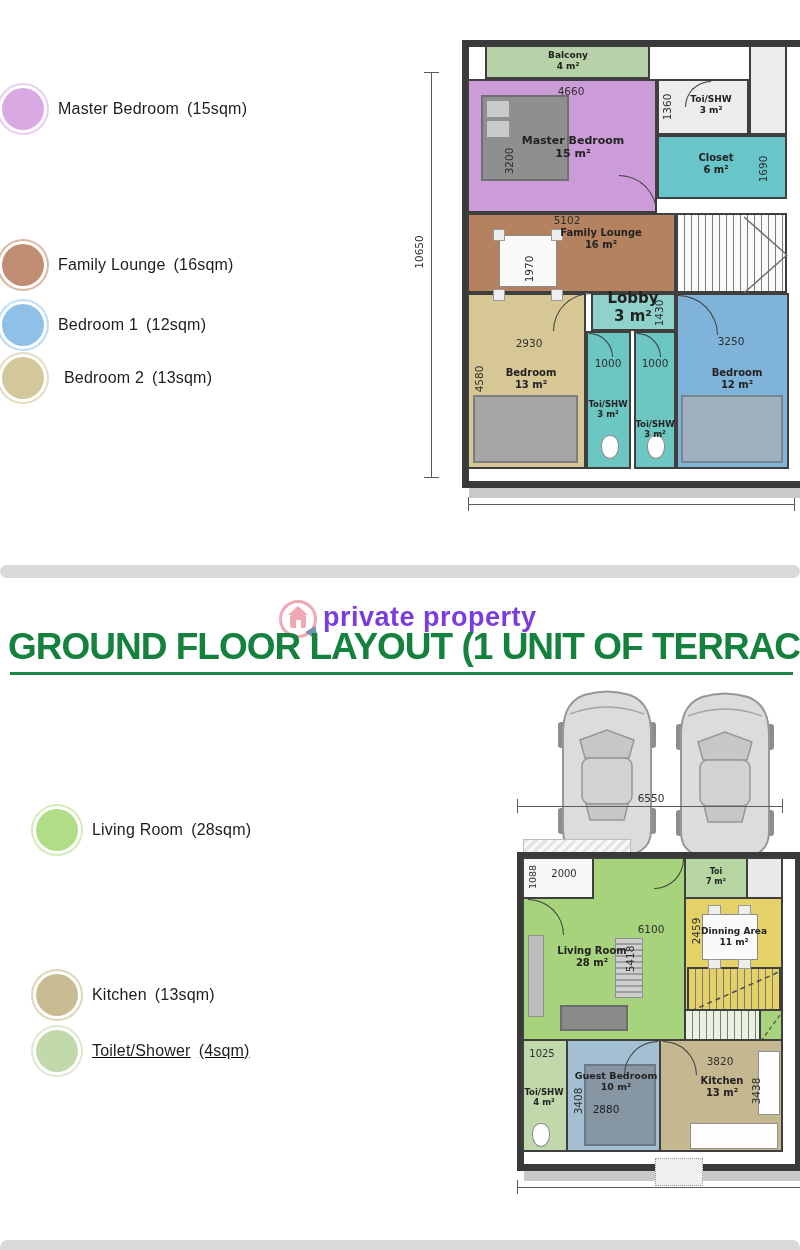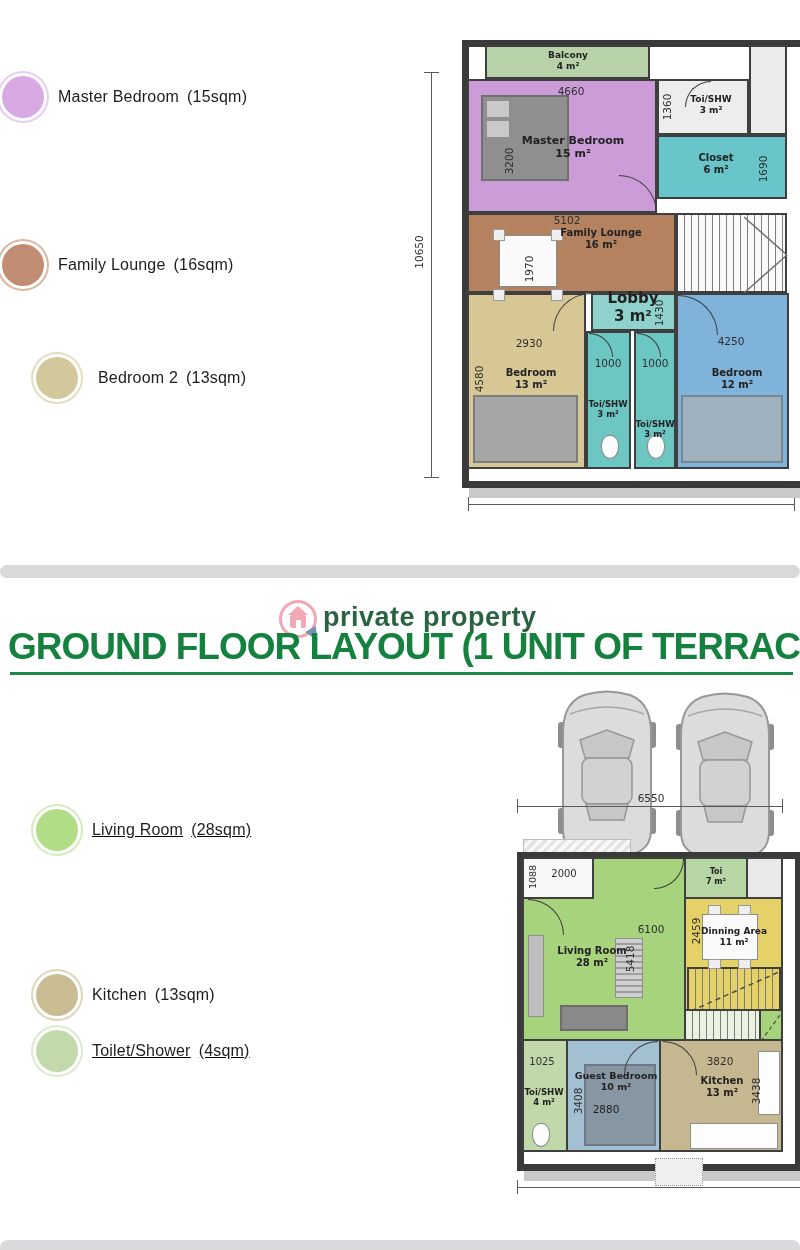--- a/index.html
+++ b/index.html
@@ -17,21 +17,21 @@
               letter-spacing:-1px;white-space:nowrap;z-index:5;}
   .underline{position:absolute;left:10px;top:672px;width:783px;height:3px;background:#1c8747;z-index:5;}
   .wm{position:absolute;left:279px;top:600px;display:flex;align-items:flex-start;z-index:4;opacity:.9;}
   .wm-logo{position:relative;width:38px;height:38px;border:3px solid #ef9fae;border-radius:50%;box-sizing:border-box;}
   .wm-roof{position:absolute;left:6px;top:3px;width:0;height:0;border-left:10px solid transparent;
            border-right:10px solid transparent;border-bottom:9px solid #ef9fae;}
   .wm-house{position:absolute;left:8px;top:12px;width:16px;height:13px;background:#ef9fae;border-radius:2px;}
   .wm-door{position:absolute;left:14px;top:17px;width:5px;height:8px;background:#fff;border-radius:1px;}
   .wm-cursor{position:absolute;left:26px;top:25px;width:0;height:0;border-left:6px solid transparent;
              border-right:6px solid transparent;border-bottom:14px solid #6886a8;transform:rotate(150deg);}
-  .wm-text{margin-left:6px;margin-top:2px;font-size:27px;font-weight:600;color:#14532d;letter-spacing:.5px;white-space:nowrap;}
+  .wm-text{margin-left:6px;margin-top:2px;font-size:27px;font-weight:600;color:#6d28d9;letter-spacing:.5px;white-space:nowrap;}
   
   .plan{position:absolute;border:7px solid #3a3a3a;background:#fff;box-shadow:7px 10px 0 #c9c9c9;}
   .room{position:absolute;border:2px solid #3f3f3f;box-sizing:border-box;}
   .rlabel{position:absolute;transform:translate(-50%,-50%);text-align:center;line-height:1.2;
           font-family:"DejaVu Sans",sans-serif;font-weight:700;color:#222;white-space:nowrap;z-index:3;}
   .rname{display:block;}
   .dim{position:absolute;transform:translate(-50%,-50%);font-family:"DejaVu Sans",sans-serif;
        font-size:10.5px;color:#2e2e2e;white-space:nowrap;z-index:3;}
   .dimv{transform:translate(-50%,-50%) rotate(-90deg);}
   .furn{position:absolute;box-sizing:border-box;}
@@ -43,29 +43,33 @@
           background-image:repeating-linear-gradient(90deg,transparent 0 6px,#7c7c7c 6px 7px);}
   .toilet{position:absolute;width:16px;height:22px;background:#fdfdfd;border:1px solid #8a8a8a;
           border-radius:45% 45% 50% 50%;z-index:2;}
   .hatch{background-image:repeating-linear-gradient(135deg,#e3e3e3 0 3px,#f8f8f8 3px 7px);}
 </style>
 </head>
 <body>
 
 <div class="canvas">
 
-  <div class="leg-item" style="left:2px;top:76px;">
+  <div class="leg-item" style="left:2px;top:88px;">
     <span class="leg-dot" style="background:#d9a9e3;box-shadow:0 0 0 3px #fff,0 0 0 5px #e9cdf0;"></span>
     <span class="leg-text"><span>Master Bedroom</span><span class="sz">(15sqm)</span></span>
   </div>
   <div class="leg-item" style="left:2px;top:244px;">
     <span class="leg-dot" style="background:#c18d72;box-shadow:0 0 0 3px #fff,0 0 0 5px #dcb7a4;"></span>
     <span class="leg-text"><span>Family Lounge</span><span class="sz">(16sqm)</span></span>
   </div>
-  <div class="leg-item" style="left:2px;top:357px;margin-left:34px;">
+  <div class="leg-item" style="left:2px;top:304px;">
+    <span class="leg-dot" style="background:#8fc0e8;box-shadow:0 0 0 3px #fff,0 0 0 5px #bfdcf3;"></span>
+    <span class="leg-text"><span>Bedroom 1</span><span class="sz">(12sqm)</span></span>
+  </div>
+  <div class="leg-item" style="left:2px;top:357px;">
     <span class="leg-dot" style="background:#d3c89b;box-shadow:0 0 0 3px #fff,0 0 0 5px #e4ddc0;"></span>
     <span class="leg-text" style="margin-left:20px;"><span>Bedroom 2</span><span class="sz">(13sqm)</span></span>
   </div>
 
   <div class="dline" style="left:431px;top:72px;width:1px;height:406px;"></div>
   <div class="tick" style="left:424px;top:72px;width:15px;height:1px;"></div>
   <div class="tick" style="left:424px;top:477px;width:15px;height:1px;"></div>
   <div class="dim dimv" style="left:419px;top:252px;">10650</div>
 
   <div class="dline" style="left:468px;top:504px;width:327px;height:1px;"></div>
@@ -122,21 +126,21 @@
     <div class="rlabel" style="left:247px;top:117px;font-size:10px;"><span class="rname">Closet</span><span>6 m²</span></div>
     <div class="dim dimv" style="left:294px;top:122px;">1690</div>
     <div class="dim" style="left:98px;top:173px;">5102</div>
     <div class="rlabel" style="left:132px;top:192px;font-size:10px;"><span class="rname">Family Lounge</span><span>16 m²</span></div>
     <div class="dim dimv" style="left:60px;top:222px;">1970</div>
     <div class="rlabel" style="left:164px;top:260px;font-size:15px;"><span class="rname">Lobby</span><span>3 m²</span></div>
     <div class="dim dimv" style="left:190px;top:266px;">1430</div>
     <div class="dim" style="left:60px;top:296px;">2930</div>
     <div class="rlabel" style="left:62px;top:332px;font-size:10px;"><span class="rname">Bedroom</span><span>13 m²</span></div>
     <div class="dim dimv" style="left:10px;top:332px;">4580</div>
-    <div class="dim" style="left:262px;top:294px;">4250</div>
+    <div class="dim" style="left:262px;top:294px;">3250</div>
     <div class="rlabel" style="left:268px;top:332px;font-size:10px;"><span class="rname">Bedroom</span><span>12 m²</span></div>
     <div class="dim" style="left:139px;top:316px;">1000</div>
     <div class="dim" style="left:186px;top:316px;">1000</div>
     <div class="rlabel" style="left:139px;top:362px;font-size:8.5px;"><span class="rname">Toi/SHW</span><span>3 m²</span></div>
     <div class="rlabel" style="left:186px;top:382px;font-size:8.5px;"><span class="rname">Toi/SHW</span><span>3 m²</span></div>
   </div>
 
   <div class="divider"></div>
 
   <div class="wm">
@@ -144,21 +148,21 @@
       <span class="wm-roof"></span>
       <span class="wm-house"></span>
       <span class="wm-door"></span>
       <span class="wm-cursor"></span>
     </span>
     <span class="wm-text">private property</span>
   </div>
   <h1 class="main-title" style="margin:0;">GROUND FLOOR LAYOUT (1 UNIT OF TERRACE)</h1>
   <div class="underline"></div>
 
-  <div class="leg-item" style="left:36px;top:809px;text-decoration:underline;">
+  <div class="leg-item" style="left:36px;top:809px;">
     <span class="leg-dot" style="background:#b0dd85;box-shadow:0 0 0 3px #fff,0 0 0 5px #d4ecba;"></span>
     <span class="leg-text"><span>Living Room</span><span class="sz">(28sqm)</span></span>
   </div>
   <div class="leg-item" style="left:36px;top:974px;">
     <span class="leg-dot" style="background:#c9bc92;box-shadow:0 0 0 3px #fff,0 0 0 5px #ded6ba;"></span>
     <span class="leg-text"><span>Kitchen</span><span class="sz">(13sqm)</span></span>
   </div>
   <div class="leg-item" style="left:36px;top:1030px;text-decoration:underline;">
     <span class="leg-dot" style="background:#c2d9ab;box-shadow:0 0 0 3px #fff,0 0 0 5px #dcead0;"></span>
     <span class="leg-text"><span>Toilet/Shower</span><span class="sz">(4sqm)</span></span>
@@ -235,21 +239,21 @@
     <div class="arc" style="left:139px;top:182px;width:34px;height:34px;transform:rotate(90deg);"></div>
 
     <div class="dim dimv" style="left:8px;top:18px;font-size:9.5px;">1088</div>
     <div class="dim" style="left:40px;top:14px;font-size:10px;">2000</div>
     <div class="rlabel" style="left:68px;top:98px;font-size:10px;"><span class="rname">Living Room</span><span>28 m²</span></div>
     <div class="dim" style="left:127px;top:70px;">6100</div>
     <div class="dim dimv" style="left:106px;top:100px;">5418</div>
     <div class="rlabel" style="left:192px;top:18px;font-size:8px;"><span class="rname">Toi</span><span>7 m²</span></div>
     <div class="dim dimv" style="left:172px;top:72px;">2459</div>
     <div class="rlabel" style="left:210px;top:78px;font-size:9px;"><span class="rname">Dinning Area</span><span>11 m²</span></div>
-    <div class="dim" style="left:18px;top:202px;font-size:10px;">1025</div>
+    <div class="dim" style="left:18px;top:194px;font-size:10px;">1025</div>
     <div class="rlabel" style="left:20px;top:238px;font-size:8.5px;"><span class="rname">Toi/SHW</span><span>4 m²</span></div>
     <div class="dim dimv" style="left:54px;top:242px;">3408</div>
     <div class="rlabel" style="left:92px;top:222px;font-size:9.5px;"><span class="rname">Guest Bedroom</span><span>10 m²</span></div>
     <div class="dim" style="left:82px;top:250px;color:#1e1e1e;">2880</div>
     <div class="dim" style="left:196px;top:202px;">3820</div>
     <div class="rlabel" style="left:198px;top:228px;font-size:10px;"><span class="rname">Kitchen</span><span>13 m²</span></div>
     <div class="dim dimv" style="left:232px;top:232px;">3438</div>
   </div>
 
   <div style="position:absolute;left:655px;top:1158px;width:46px;height:26px;background:#efefef;border:1.5px dotted #9a9a9a;"></div>

